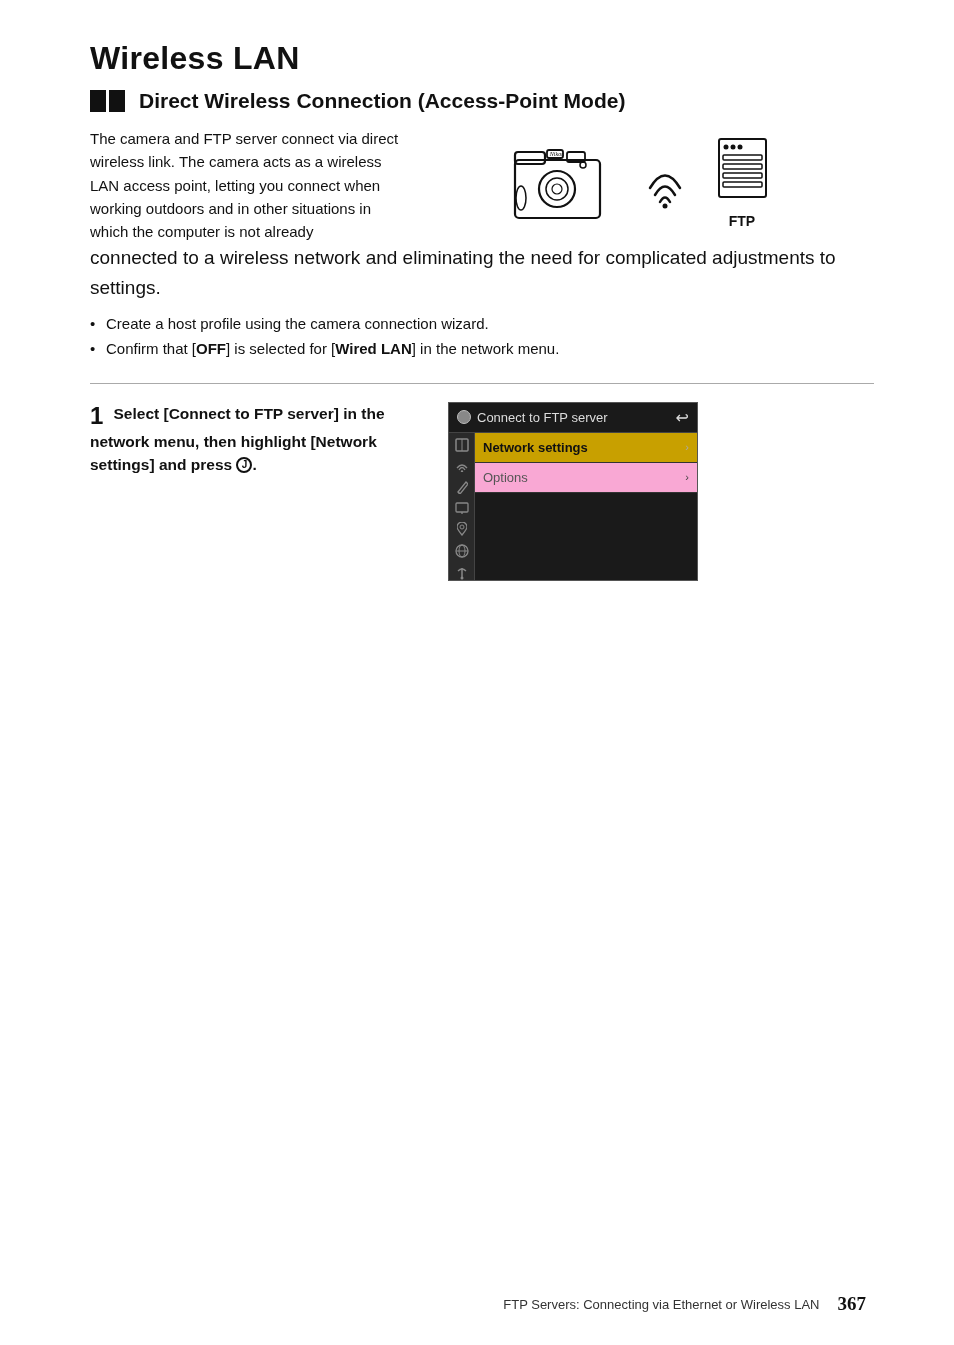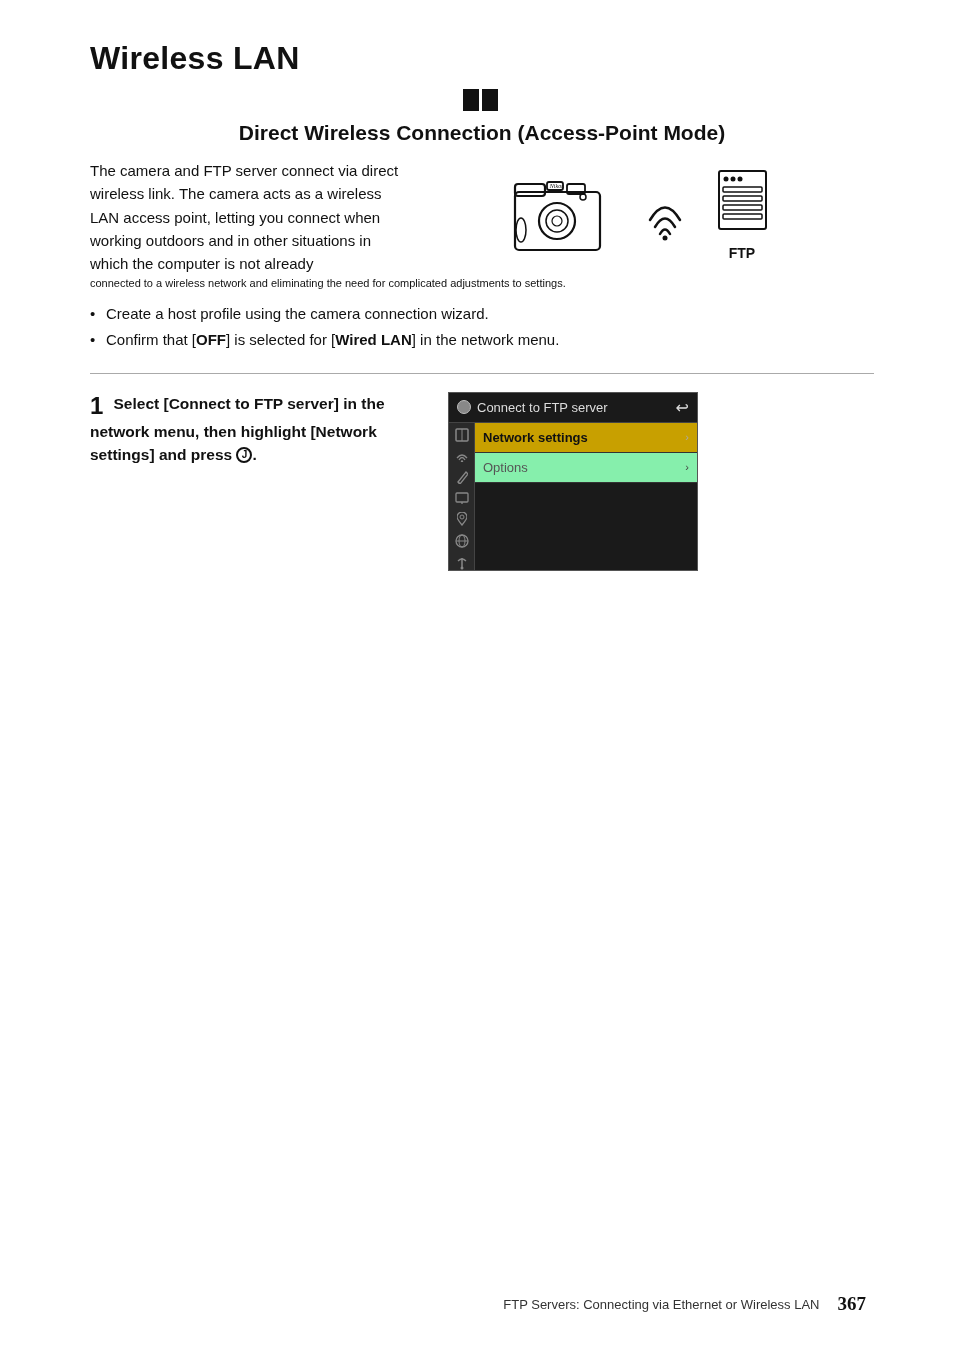--- a/index.html
+++ b/index.html
@@ -27,21 +27,20 @@
       line-height: 1.55;
       margin-bottom: 28px;
     }
     h2.section-title {
       font-size: 21px;
       font-weight: 800;
       margin-bottom: 14px;
       display: flex;
       align-items: center;
       gap: 10px;
-      flex-direction: column;
     }
     .section-icon {
       display: inline-flex;
       gap: 3px;
       margin-right: 4px;
     }
     .section-icon span {
       display: inline-block;
       width: 16px;
       height: 22px;
@@ -74,21 +73,21 @@
       display: flex;
       flex-direction: column;
       align-items: center;
     }
     .ftp-label {
       font-size: 14px;
       font-weight: 600;
       margin-top: 4px;
     }
     .continuation-text {
-      font-size: 11px;
+      font-size: 19px;
       line-height: 1.55;
       margin-bottom: 10px;
     }
     .bullet-list {
       list-style: none;
       margin-bottom: 22px;
     }
     .bullet-list li {
       font-size: 15px;
       line-height: 1.55;
@@ -164,21 +163,21 @@
     .menu-back-arrow {
       font-size: 16px;
       color: #ddd;
     }
     .menu-item {
       padding: 7px 8px;
       border-bottom: 1px solid #333;
       display: flex;
       align-items: center;
       justify-content: space-between;
-      background: #86efac;
+      background: #f9a8d4;
     }
     .menu-item.highlighted {
       background: #c8a000;
       color: #111;
     }
     .menu-item.highlighted .menu-item-text {
       color: #111;
       font-weight: 600;
     }
     .menu-item.dimmed .menu-item-text {

